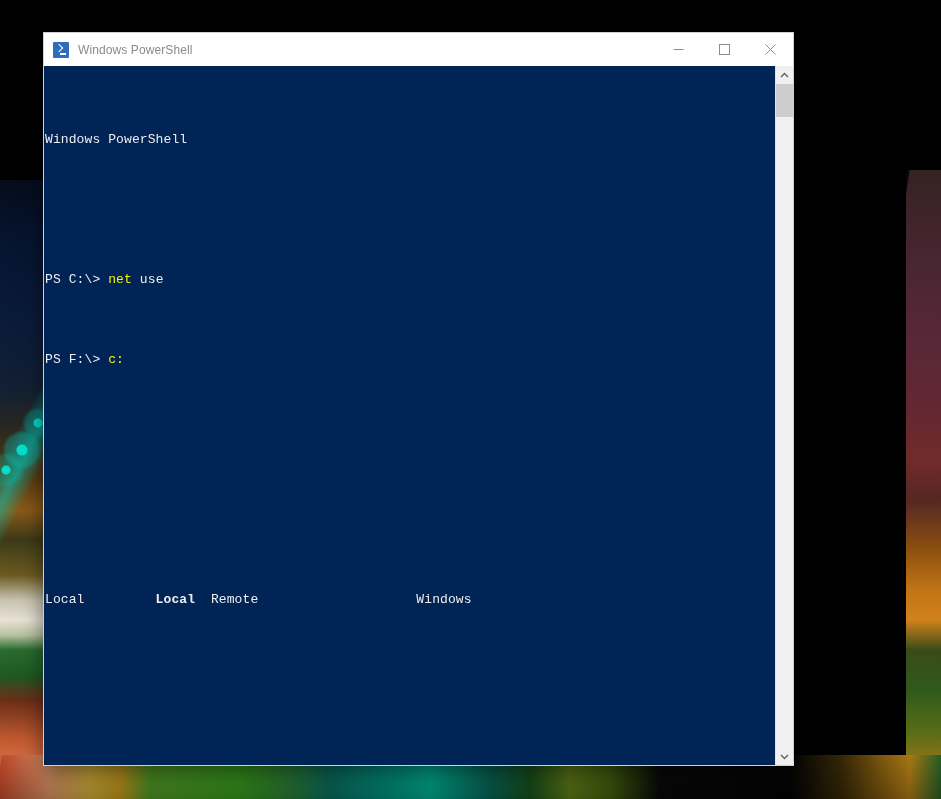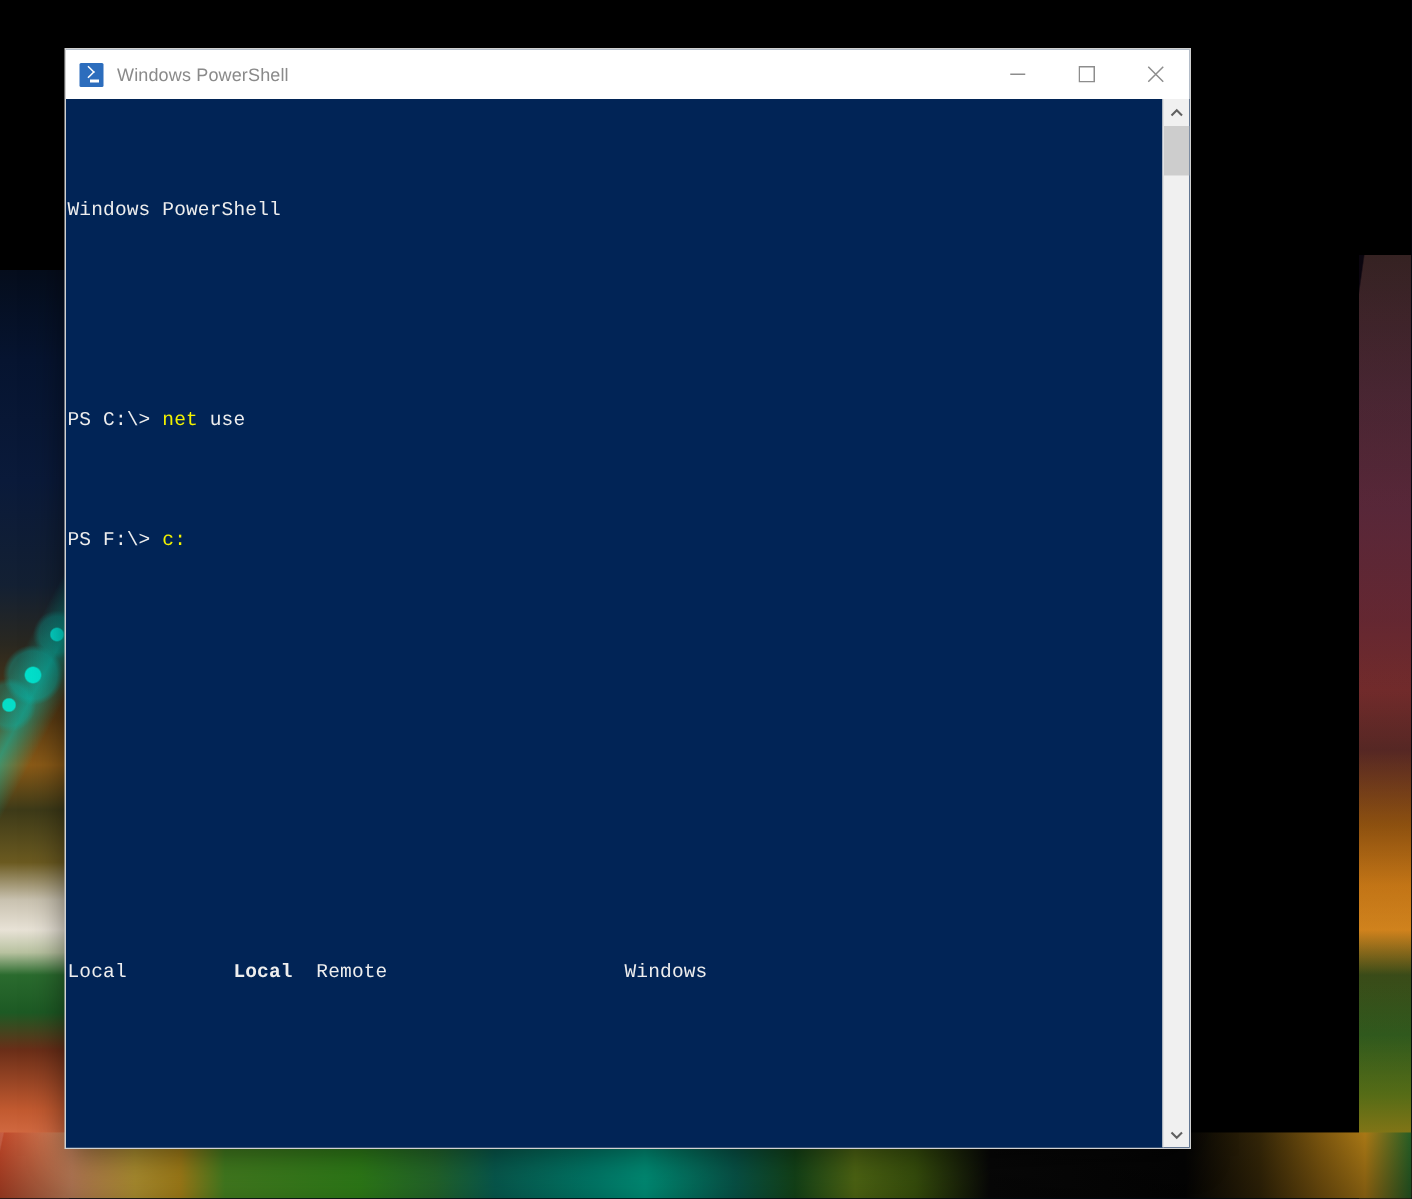--- a/index.html
+++ b/index.html
@@ -282,21 +282,21 @@
       <div class="blank"></div>
 
       <div class="line"><span>PS C:\&gt; </span><span class="cmd-yellow">net</span><span> use</span></div>
 
       <div class="line"><span>PS F:\&gt; </span><span class="cmd-yellow">c:</span></div>
 
       <div class="blank"></div>
       <div class="blank"></div>
 
       
-      <div class="line"><span id="h0" style="display: inline-block; width: 110.62px;">Local</span><span id="h1" style="display: inline-block; width: 55.3098px; font-weight: bold;">Local</span><span id="h2" style="display: inline-block; width: 205.437px; margin-top: 48px;">Remote</span><span id="h3">Windows</span></div>
+      <div class="line"><span id="h0" style="display: inline-block; width: 110.62px;">Local</span><span id="h1" style="display: inline-block; width: 55.3098px; font-weight: bold;">Local</span><span id="h2" style="display: inline-block; width: 205.437px;">Remote</span><span id="h3">Windows</span></div>
 
       
 
       
 
       
       
 
       
 

